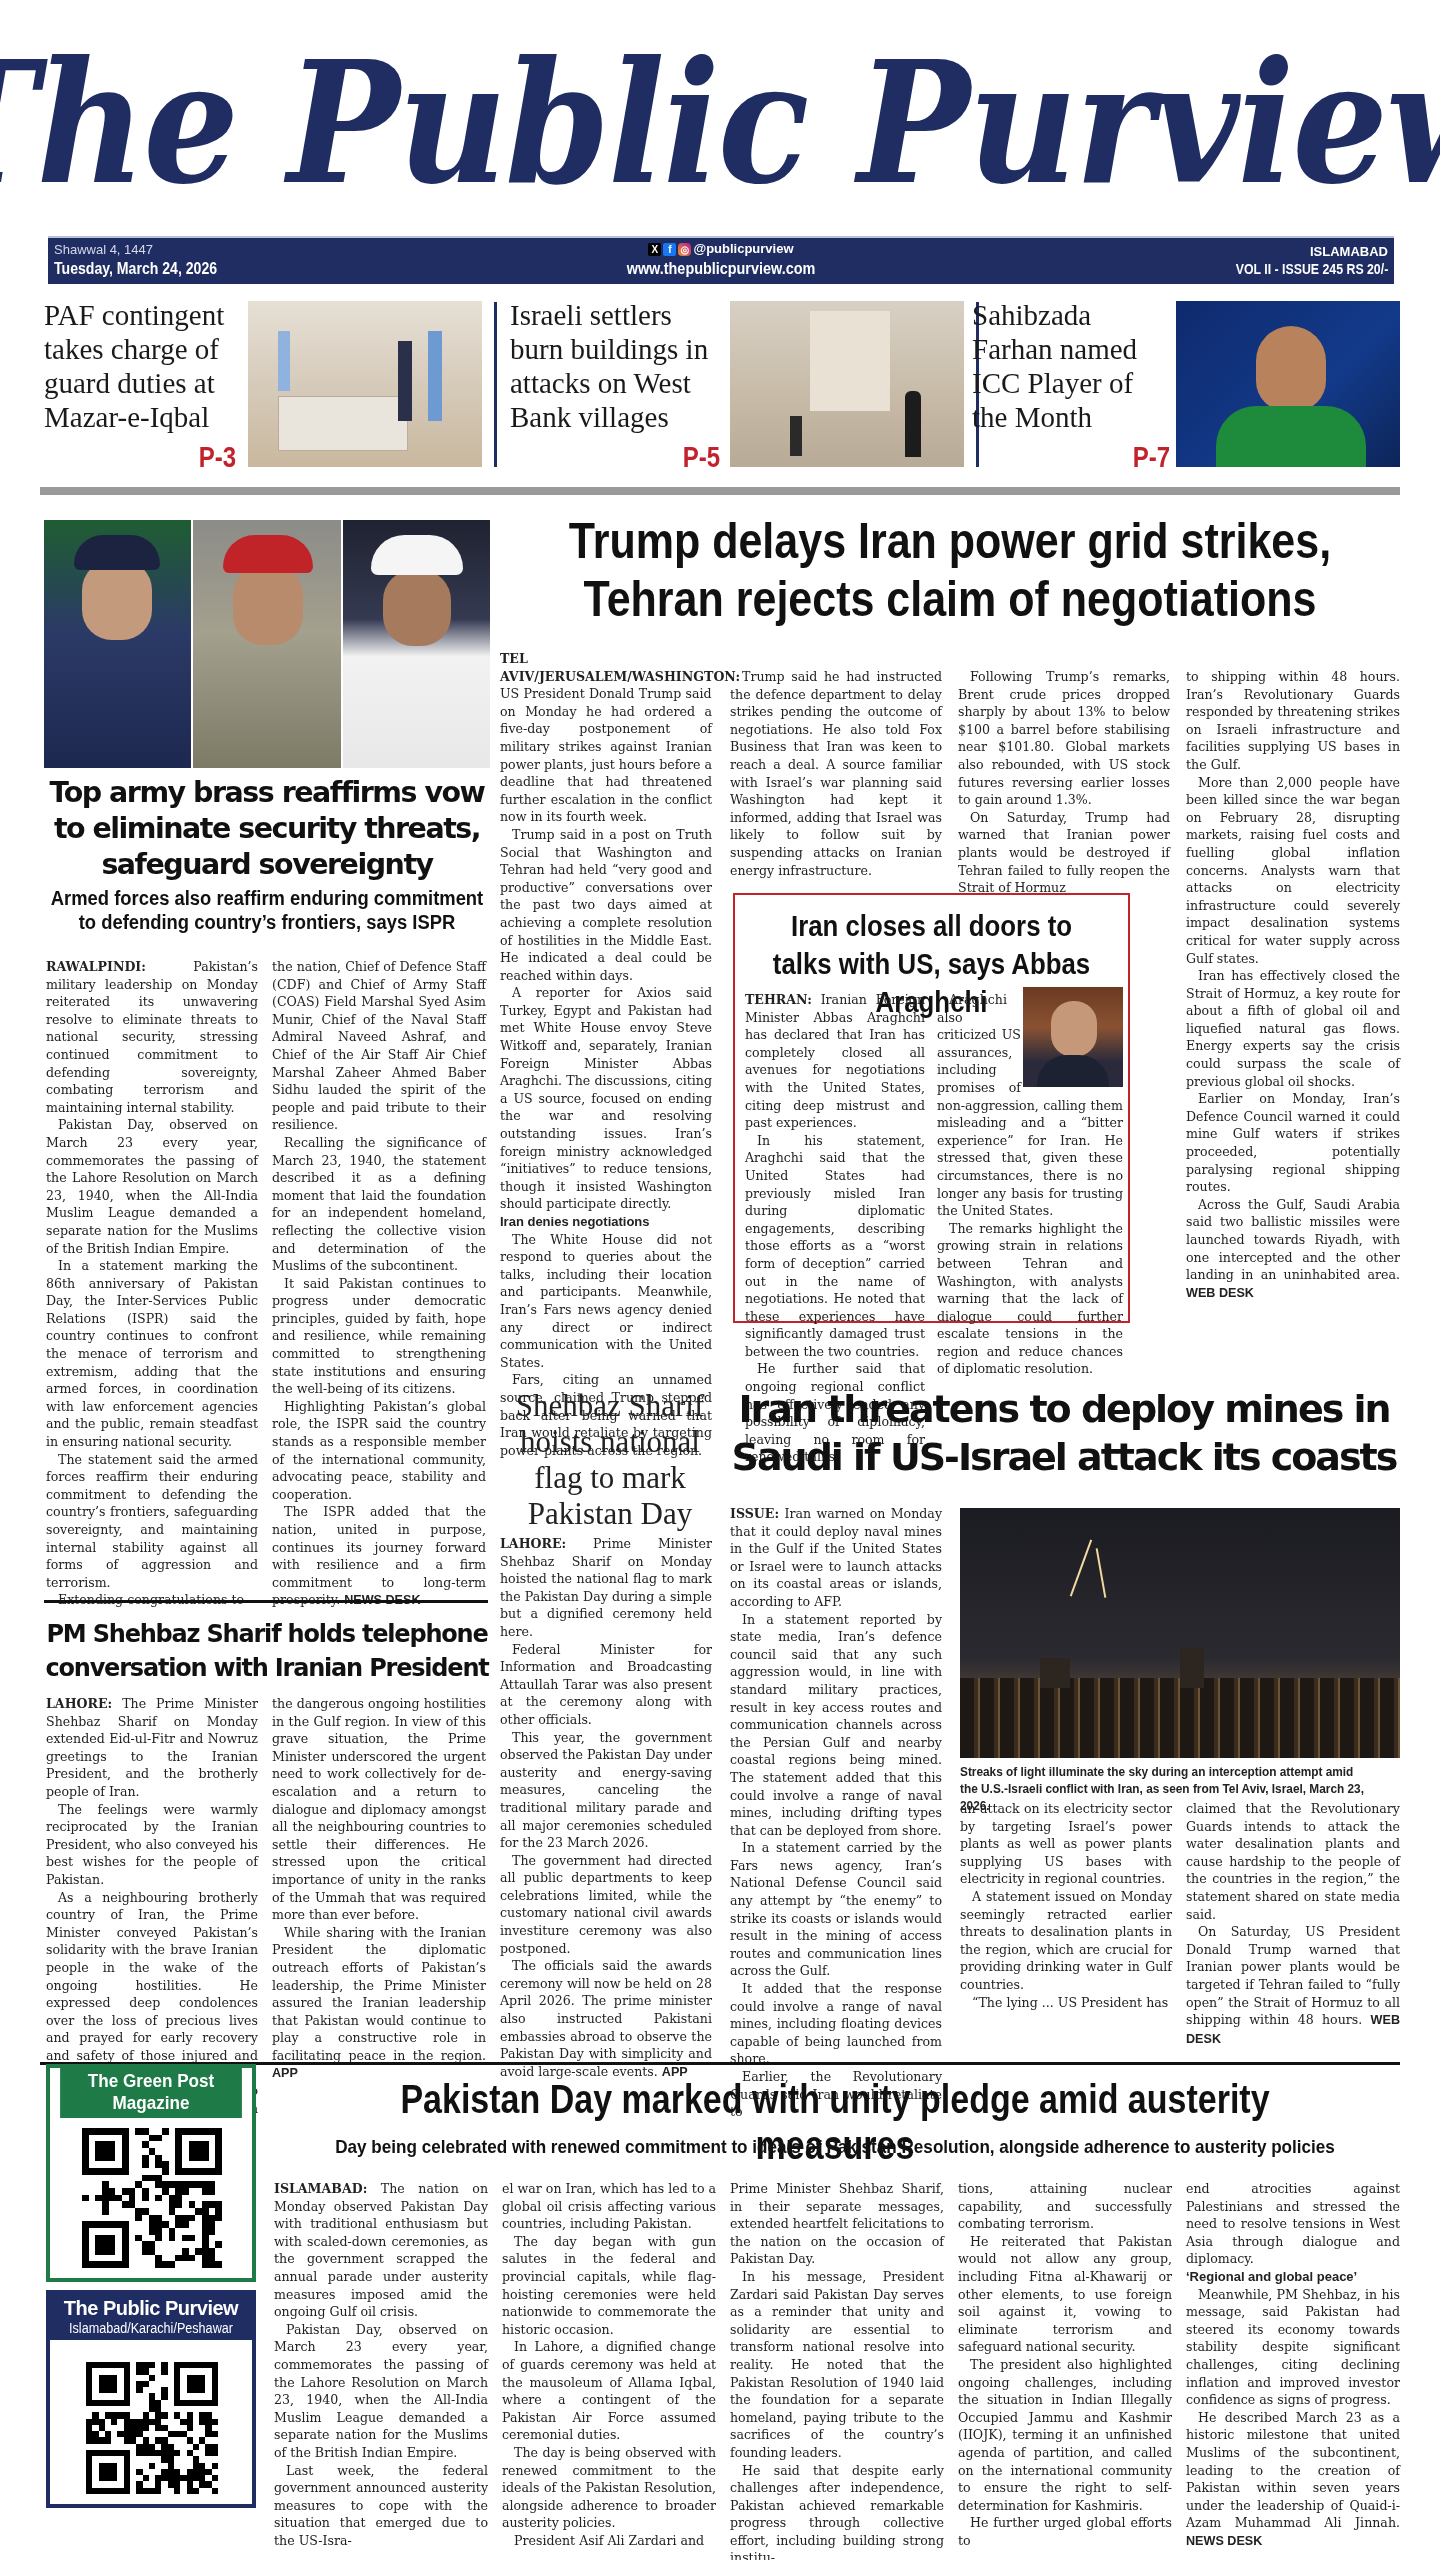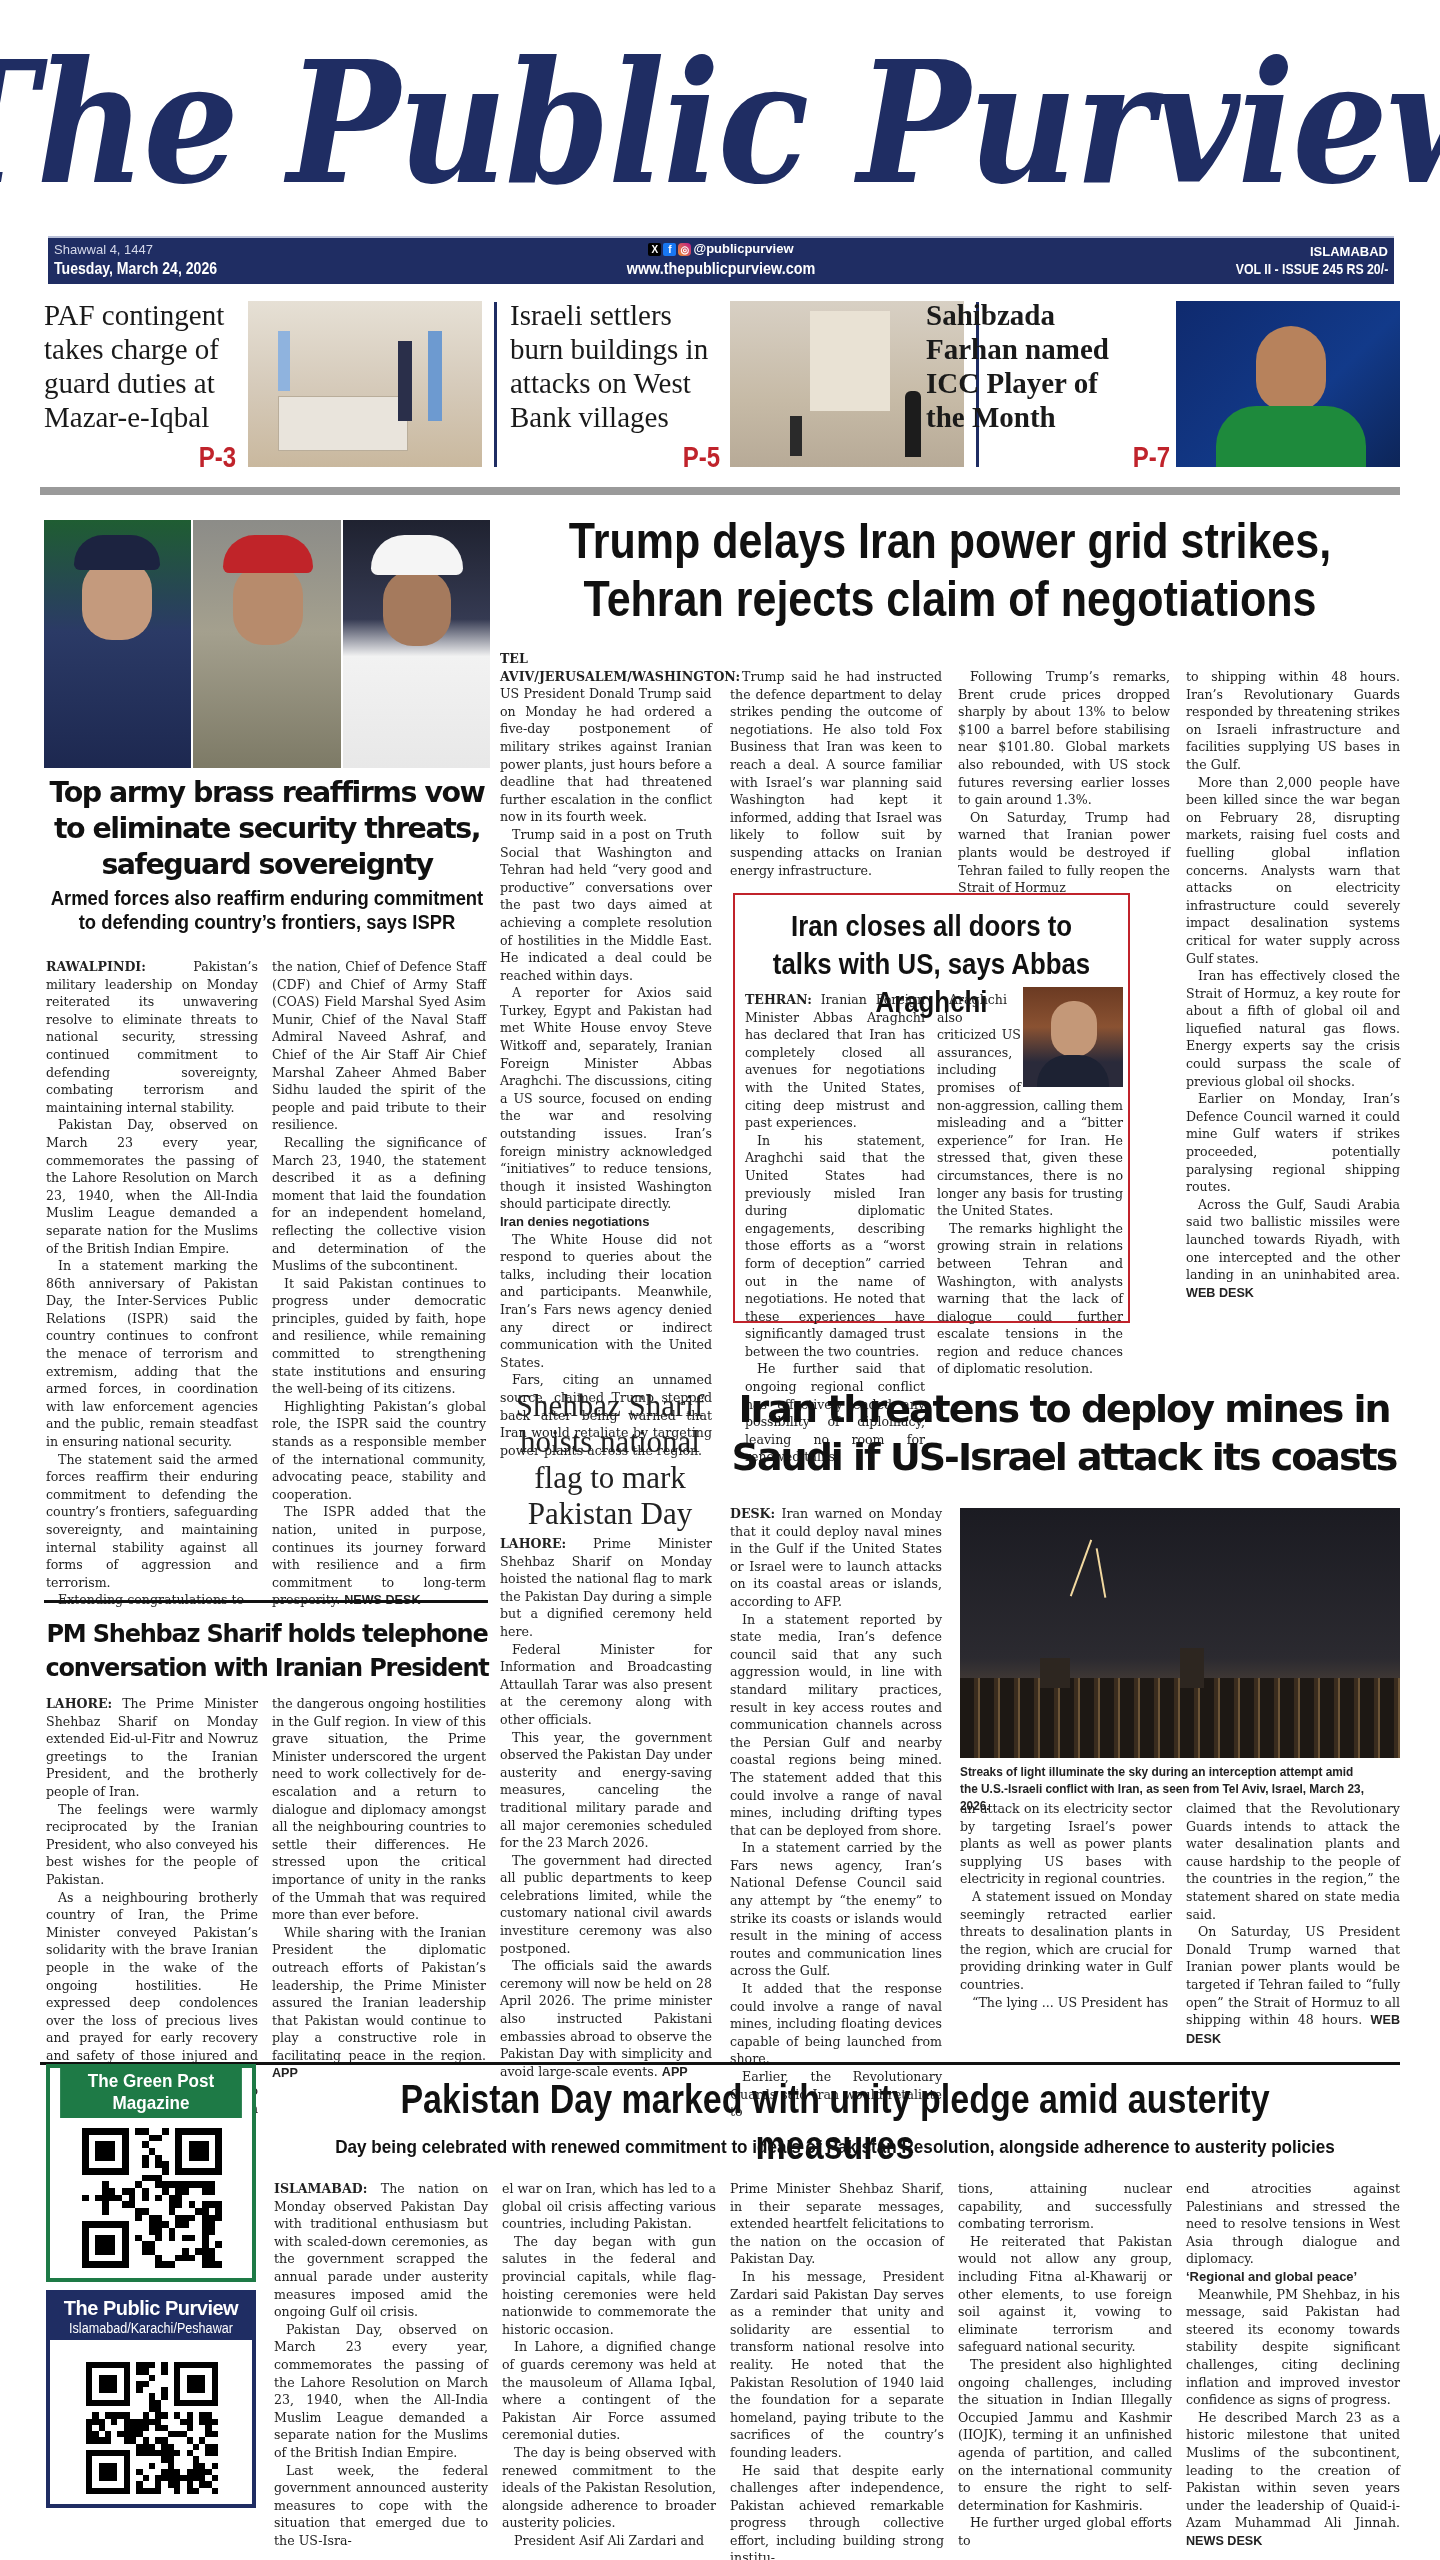--- a/index.html
+++ b/index.html
@@ -83,21 +83,21 @@
 
 <div class="abs teaser-title" style="left:510px;top:298px;width:215px;">Israeli settlers burn buildings in attacks on West Bank villages</div>
 <div class="abs teaser-page" style="left:640px;top:440px;width:80px;text-align:right;">P-5</div>
 <div class="abs photo" style="left:730px;top:301px;width:234px;height:166px;background:linear-gradient(#d8d0c4,#c6baa6 60%,#b7aa97);">
   <div style="position:absolute;left:80px;top:10px;width:80px;height:100px;background:#e9e2d4;"></div>
   <div style="position:absolute;left:175px;top:90px;width:16px;height:66px;background:#1c1c1c;border-radius:6px 6px 0 0;"></div>
   <div style="position:absolute;left:60px;top:115px;width:12px;height:40px;background:#2a2a2a;"></div>
 </div>
 <div class="abs vsep" style="left:976px;top:302px;height:165px;"></div>
 
-<div class="abs teaser-title" style="left:924px;top:298px;width:205px;padding-left:2px;font-weight:bold;">Sahibzada Farhan named ICC Player of the Month</div>
+<div class="abs teaser-title" style="left:970px;top:298px;width:205px;padding-left:2px;">Sahibzada Farhan named ICC Player of the Month</div>
 <div class="abs teaser-page" style="left:1090px;top:440px;width:80px;text-align:right;">P-7</div>
 <div class="abs photo" style="left:1176px;top:301px;width:224px;height:166px;background:linear-gradient(135deg,#0f2a6e,#123a8a 60%,#0d2558);">
   <div style="position:absolute;left:80px;top:25px;width:70px;height:85px;background:#b7825c;border-radius:35px 35px 30px 30px;"></div>
   <div style="position:absolute;left:40px;top:105px;width:150px;height:70px;background:#1e8a3c;border-radius:40px 40px 0 0;"></div>
 </div>
 
 <div id="top-rule" class="abs"></div>
 
 <div id="brass-photo" class="abs">
   <div style="background:linear-gradient(#1f5d32 0%,#2b3a66 45%,#1d2850 100%);position:relative;">
@@ -198,21 +198,21 @@
   <p>This year, the government observed the Pakistan Day under austerity and energy-saving measures, canceling the traditional military parade and all major ceremonies scheduled for the 23 March 2026.</p>
   <p>The government had directed all public departments to keep celebrations limited, while the customary national civil awards investiture ceremony was also postponed.</p>
   <p><span>The officials said the awards ceremony will now be held on 28 April 2026. The prime minister also instructed Pakistani embassies abroad to observe the Pakistan Day with simplicity and avoid large-scale events.</span> <span class="credit">APP</span></p>
 </div>
 
 <div class="abs headline-sans" style="left:728px;top:1385px;width:672px;text-align:center;font-size:38px;line-height:48px;letter-spacing:-2px;">
   <div>Iran threatens to deploy mines in</div>
   <div>Saudi if US-Israel attack its coasts</div>
 </div>
 <div class="abs body-text" style="left:730px;top:1505px;width:212px;">
-  <p class="first"><span class="dateline">DESK:</span><span> Iran warned on Monday that it could deploy naval mines in the Gulf if the United States or Israel were to launch attacks on its coastal areas or islands, according to AFP.</span></p>
+  <p class="first"><span class="dateline">ISSUE:</span><span> Iran warned on Monday that it could deploy naval mines in the Gulf if the United States or Israel were to launch attacks on its coastal areas or islands, according to AFP.</span></p>
   <p>In a statement reported by state media, Iran’s defence council said that any such aggression would, in line with standard military practices, result in key access routes and communication channels across the Persian Gulf and nearby coastal regions being mined. The statement added that this could involve a range of naval mines, including drifting types that can be deployed from shore.</p>
   <p>In a statement carried by the Fars news agency, Iran’s National Defense Council said any attempt by “the enemy” to strike its coasts or islands would result in the mining of access routes and communication lines across the Gulf.</p>
   <p>It added that the response could involve a range of naval mines, including floating devices capable of being launched from shore.</p>
   <p>Earlier, the Revolutionary Guards said Iran would retaliate to</p>
 </div>
 <div id="mines-photo" class="abs photo">
   <div style="position:absolute;left:120px;top:30px;width:2px;height:60px;background:#f2d9a0;transform:rotate(20deg);"></div>
   <div style="position:absolute;left:140px;top:40px;width:2px;height:50px;background:#f2d9a0;transform:rotate(-10deg);"></div>
   <div style="position:absolute;left:0;top:170px;width:440px;height:80px;background:repeating-linear-gradient(90deg,#1d1814 0 14px,#3a2c1e 14px 18px,#6b5436 18px 20px);"></div>
   <div style="position:absolute;left:80px;top:150px;width:30px;height:30px;background:#2d2620;"></div>

